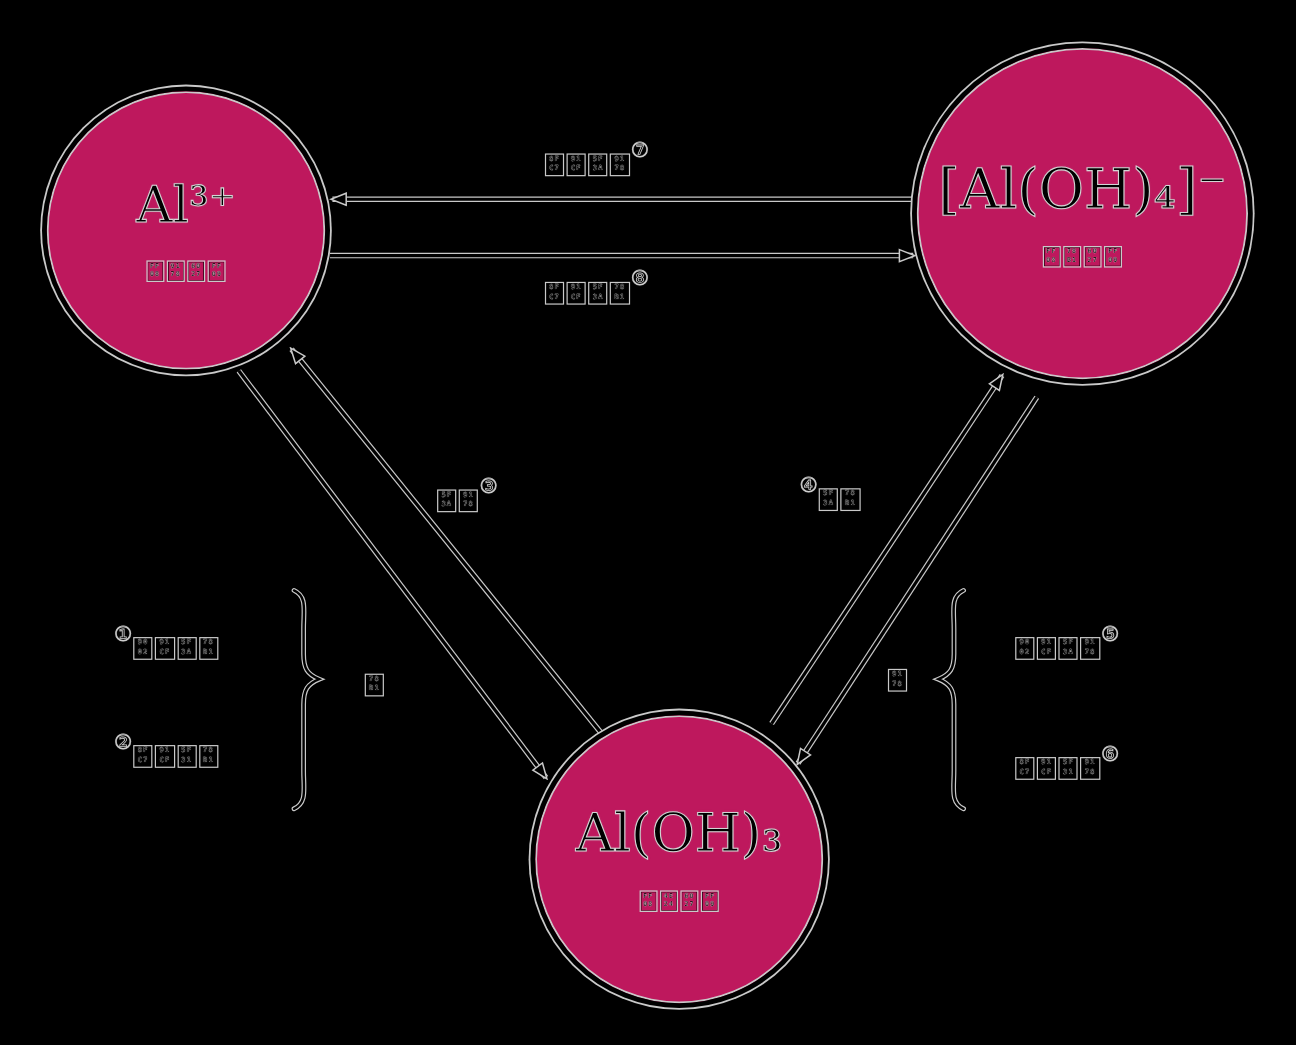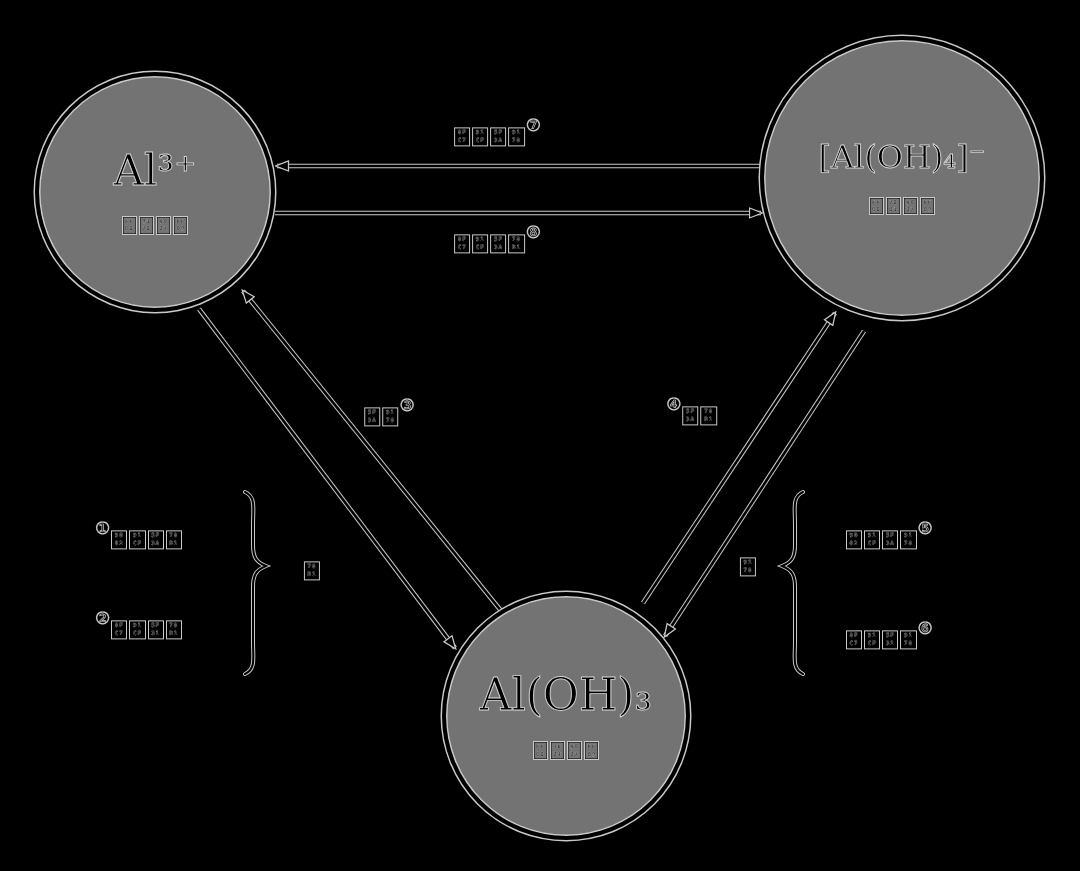--- a/index.html
+++ b/index.html
@@ -22,21 +22,21 @@
   .u { stroke: #c9c9c9; stroke-width: 4.6; fill: none; }
   .o { stroke: #000; stroke-width: 2.6; fill: none; }
   .brace-u { stroke: #c9c9c9; stroke-width: 4; fill: none; stroke-linecap: round; }
   .brace-o { stroke: #000; stroke-width: 2; fill: none; stroke-linecap: round; }
 
   .node {
     position: absolute;
     border-radius: 50%;
     border: 4px solid #000;
     box-shadow: 0 0 0 1.5px #c9c9c9, inset 0 0 0 1.5px #c9c9c9;
-    background: #737373;
+    background: #be185d;
     display: flex; flex-direction: column;
     align-items: center; justify-content: center;
   }
   .formula {
     -webkit-text-stroke: 0.9px #d4d4d4;
     text-shadow: 0 0 2px rgba(200,200,200,.35);
     line-height: 1.05;
     white-space: nowrap;
   }
   .note { font-size: 16px; margin-top: 12px; white-space: nowrap; }
@@ -125,21 +125,21 @@
       </span><span class="tofu">
         <i>60</i>
         <i>27</i>
       </span><span class="tofu">
         <i>FF</i>
         <i>09</i>
       </span></div>
 </div>
 
 <div class="node" style="left:760px; top:36px; width:284px; height:284px;">
-  <div class="formula ink" style="font-size:32px;">[Al(OH)₄]⁻</div>
+  <div class="formula ink" style="font-size:46px;">[Al(OH)₄]⁻</div>
   <div class="note ink"><span class="tofu">
         <i>FF</i>
         <i>08</i>
       </span><span class="tofu">
         <i>78</i>
         <i>B1</i>
       </span><span class="tofu">
         <i>60</i>
         <i>27</i>
       </span><span class="tofu">

